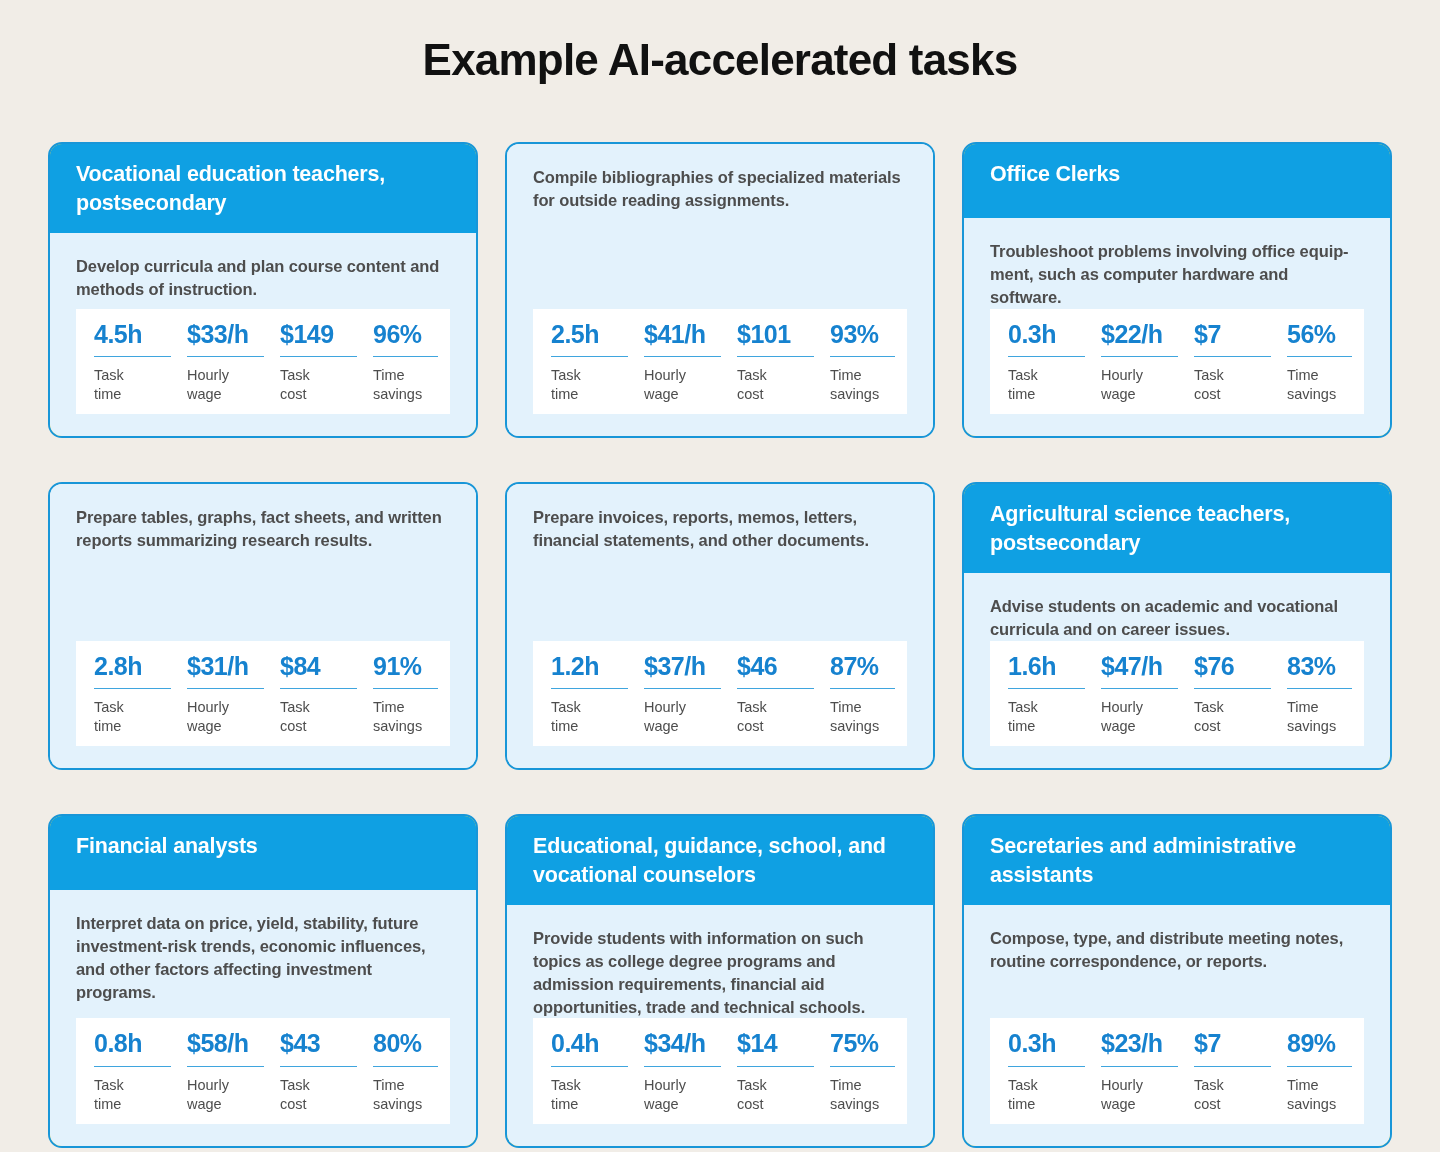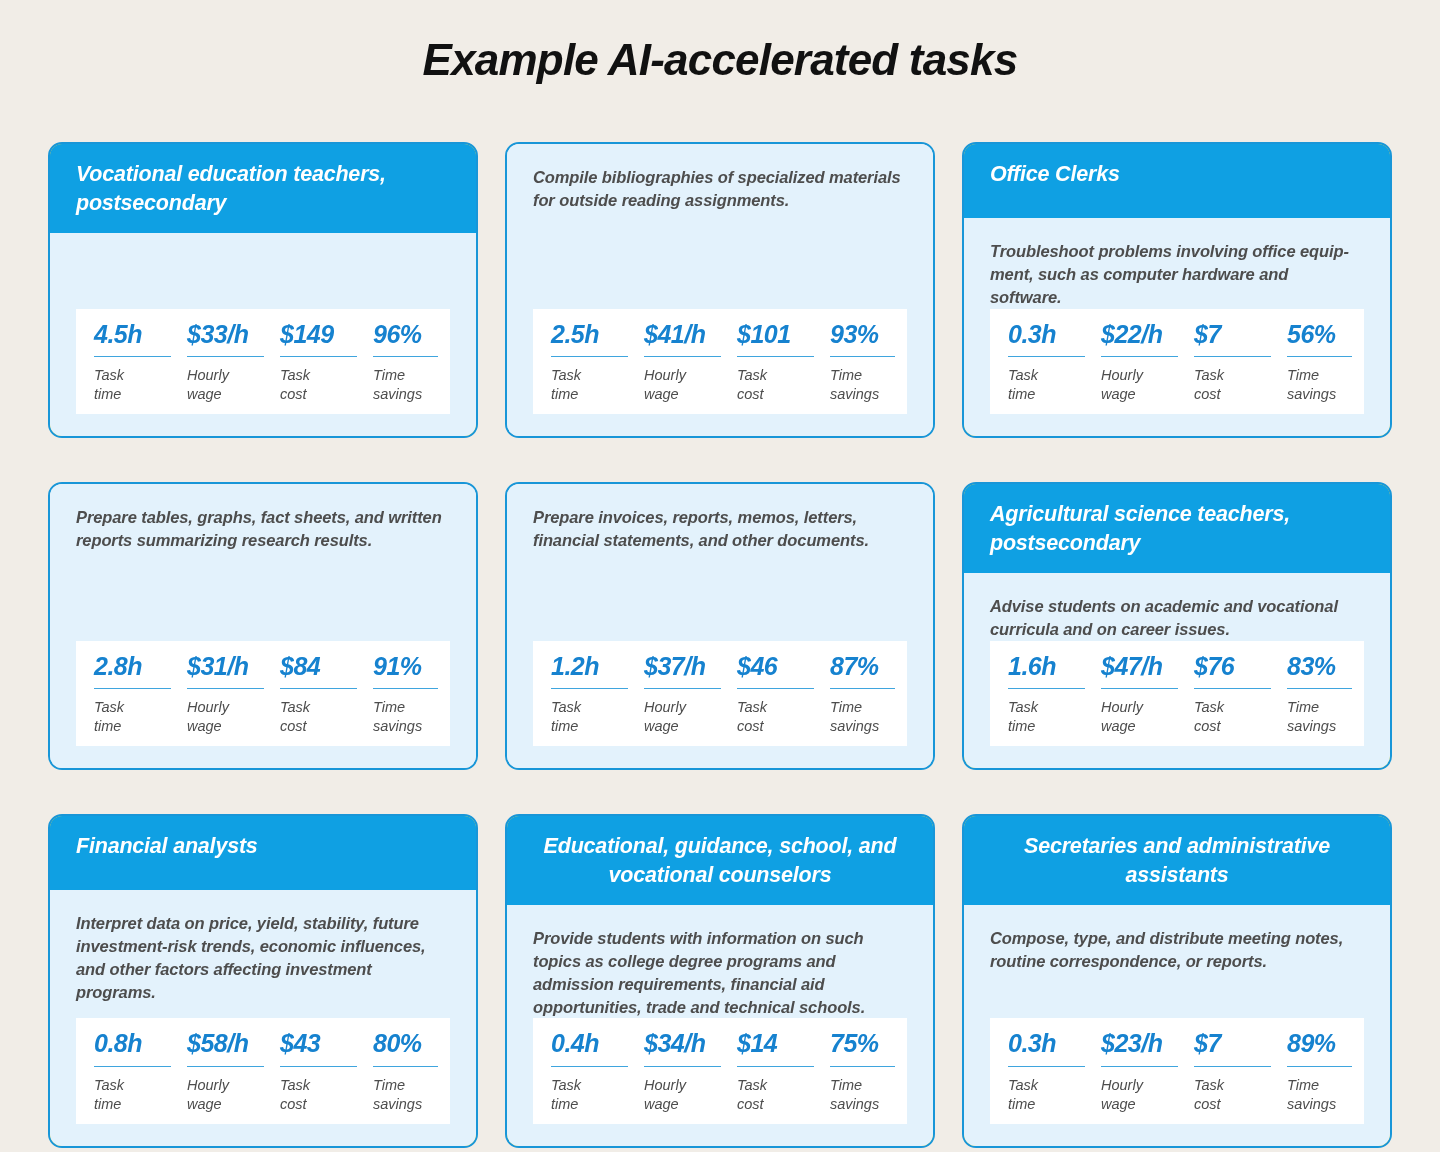--- a/index.html
+++ b/index.html
@@ -8,21 +8,20 @@
     height: 1152px;
     background: #F1EDE7;
     font-family: "Liberation Sans", sans-serif;
     overflow: hidden;
   }
   .page {
     width: 1440px;
     height: 1152px;
     background: #F1EDE7;
     position: relative;
-    font-style: italic;
   }
   .page-title {
     text-align: center;
     font-size: 44px;
     font-weight: bold;
     color: #111111;
     letter-spacing: -0.8px;
     padding-top: 36px;
     padding-bottom: 0;
     line-height: 1.1;
@@ -57,21 +56,21 @@
     color: #FFFFFF;
     padding: 16px 26px 16px 26px;
     font-size: 21.5px;
     font-weight: bold;
     line-height: 1.32;
     letter-spacing: -0.2px;
     display: flex;
     align-items: flex-start;
   }
   .row-1 .card-header, .row-2 .card-header { min-height: 74px; }
-  .row-3 .card-header { min-height: 74px; text-align: center; }
+  .row-3 .card-header { min-height: 74px; }
   .card-body {
     background: #E3F2FC;
     padding: 22px 26px 0 26px;
     flex: 1 1 auto;
     display: flex;
     flex-direction: column;
   }
   .card-desc {
     color: #4D4D4D;
     font-size: 16.5px;
@@ -119,20 +118,21 @@
 
   <h1 class="page-title">Example AI-accelerated tasks</h1>
 
   <div class="grid">
 
     <div class="row row-1">
 
       <div class="card">
         <div class="card-header">Vocational education teachers, postsecondary</div>
         <div class="card-body">
+          <div class="card-desc">Develop curricula and plan course content and methods of instruction.</div>
           <div class="stats">
             <div class="stat">
               <div class="stat-value">4.5h</div>
               <div class="stat-label">Task
 time</div>
             </div>
             <div class="stat">
               <div class="stat-value">$33/h</div>
               <div class="stat-label">Hourly
 wage</div>

